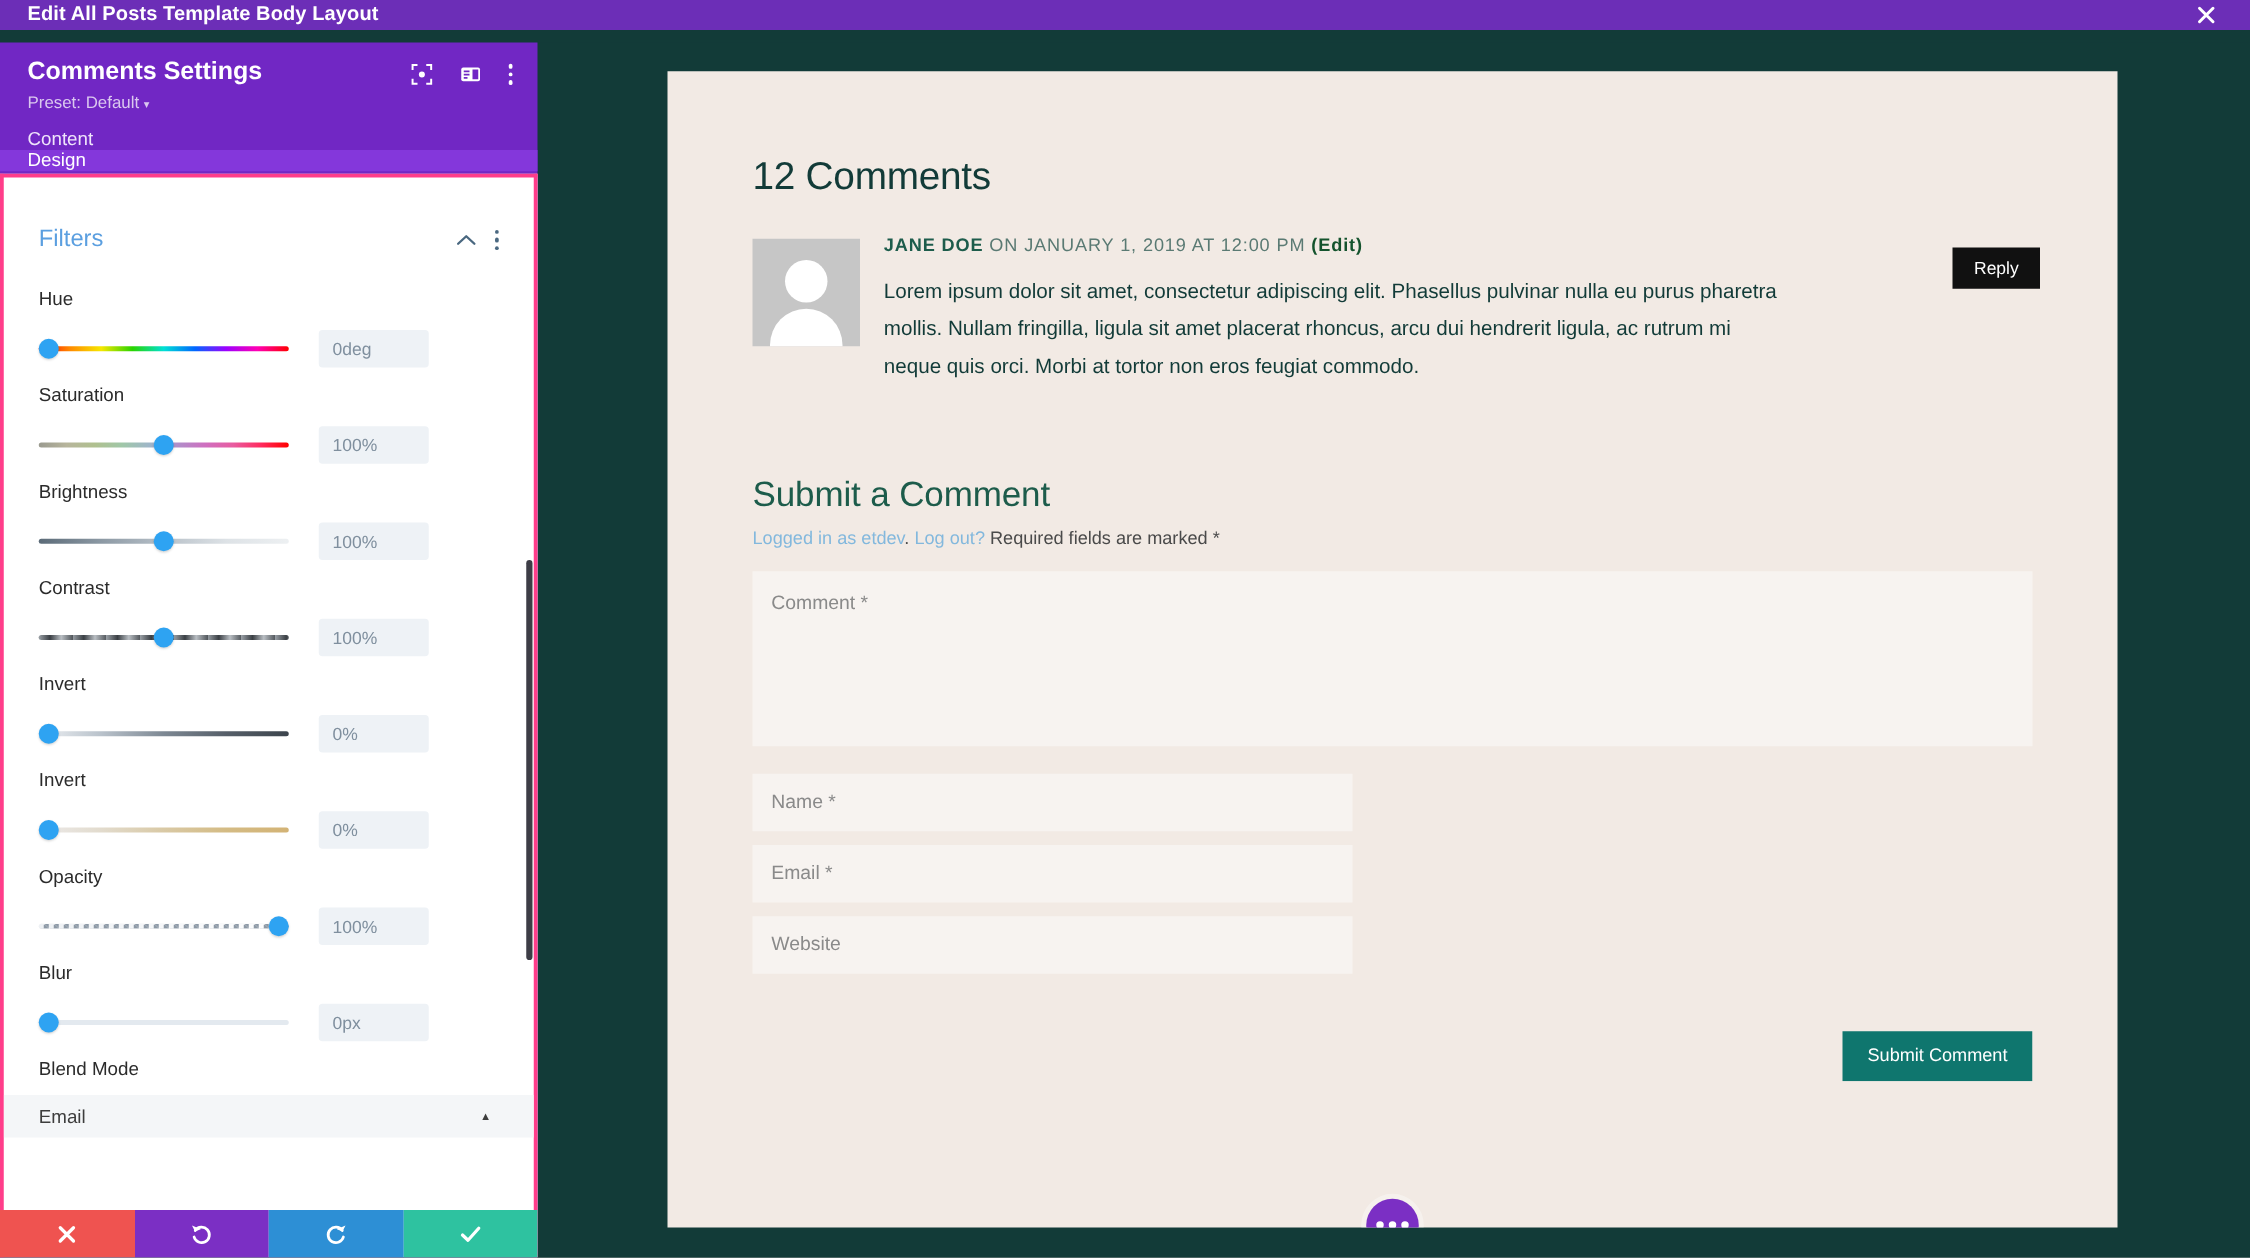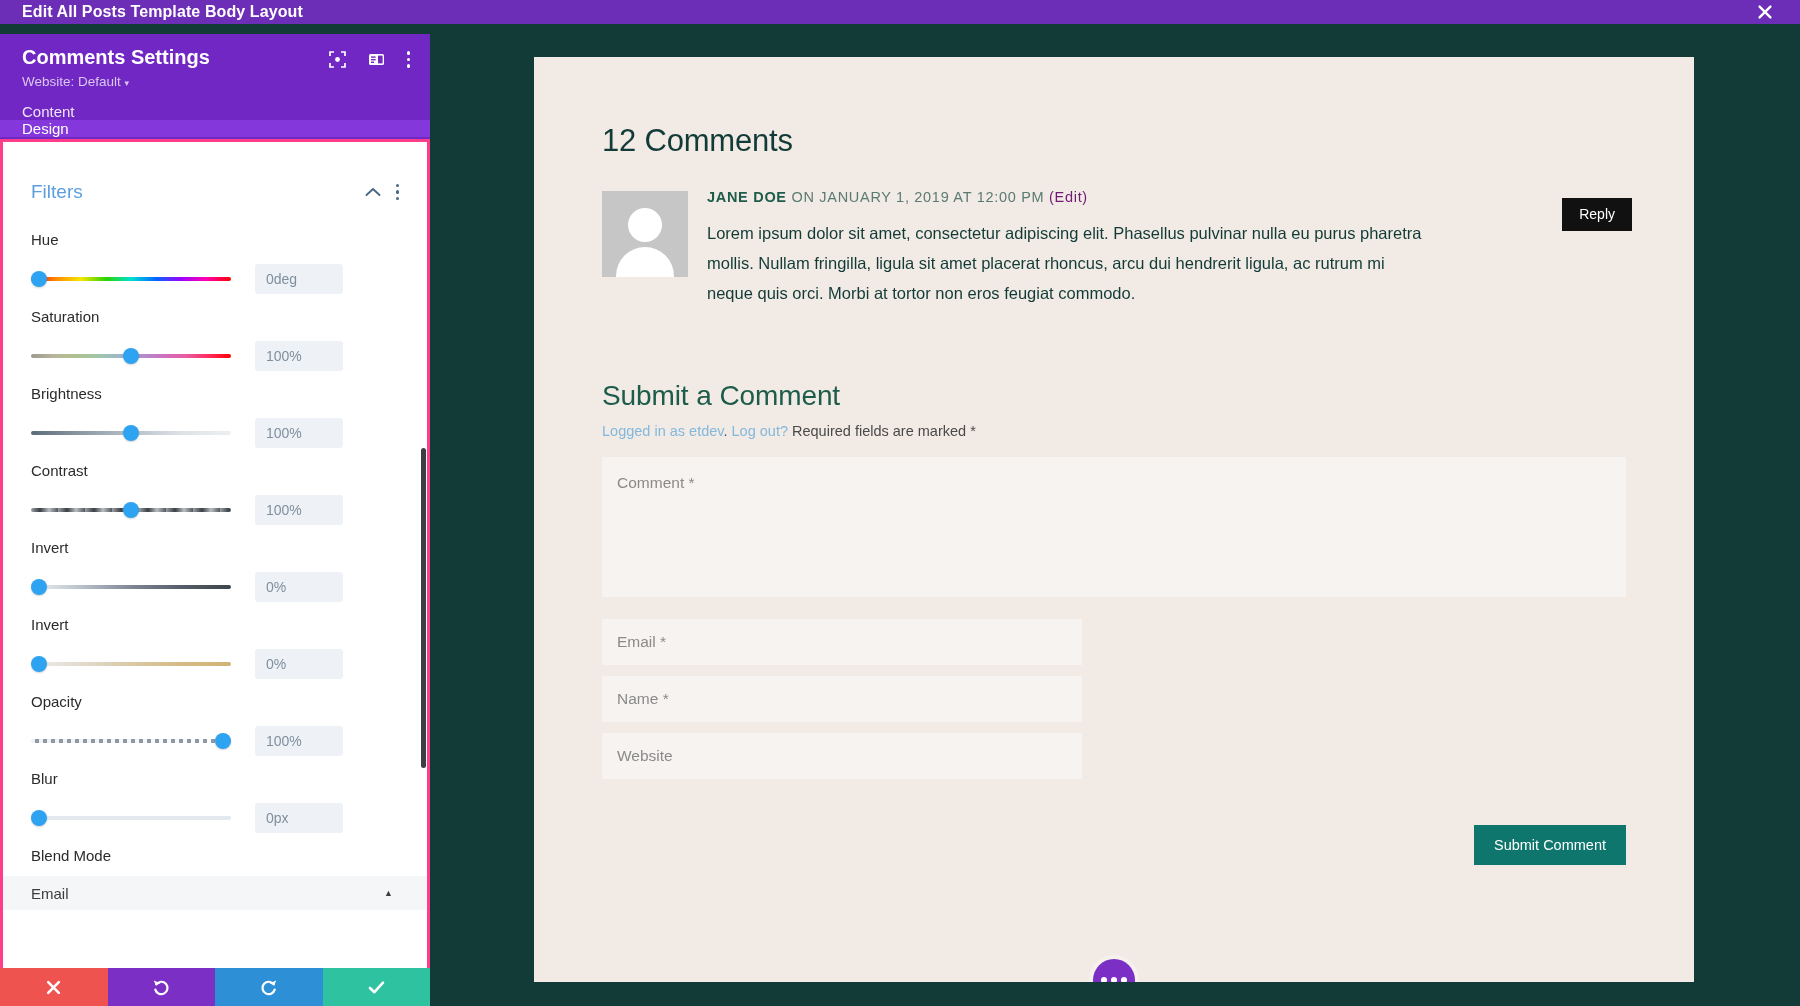--- a/index.html
+++ b/index.html
@@ -59,21 +59,21 @@
   .avatar .body {
     position: absolute; left: 50%; bottom: -16px; transform: translateX(-50%);
     width: 58px; height: 46px; border-radius: 30px 30px 0 0; background: #fff;
   }
   .comment-body { margin-left: 19px; flex: 1; padding-top: 2px; }
   .comment-meta {
     font-size: 14.5px; letter-spacing: .7px; margin-bottom: 13px;
     color: #5a7a73;
   }
   .comment-meta .author { color: #1d5c4b; font-weight: bold; }
-  .comment-meta .edit { color: #701a75; }
+  .comment-meta .edit { color: #14532d; font-weight: bold; }
   .comment-text {
     color: #123b38; font-size: 16.5px; line-height: 1.82;
     max-width: 718px; font-weight: 400;
   }
   .reply-btn {
     position: absolute; right: -6px; top: 11px;
     background: #111111; color: #ffffff;
     font-size: 14px; padding: 9px 17px 10px 17px;
     border: 0; cursor: pointer; line-height: 1;
   }
@@ -243,42 +243,42 @@
             <div class="comment-text">Lorem ipsum dolor sit amet, consectetur adipiscing elit. Phasellus pulvinar nulla eu purus pharetra mollis. Nullam fringilla, ligula sit amet placerat rhoncus, arcu dui hendrerit ligula, ac rutrum mi neque quis orci. Morbi at tortor non eros feugiat commodo.</div>
           </div>
           <button class="reply-btn">Reply</button>
         </div>
 
         <div class="submit-title">Submit a Comment</div>
         <div class="logged-note"><a>Logged in as etdev</a><span>. </span><a>Log out?</a><span> Required fields are marked *</span></div>
 
         <textarea class="field field-comment" placeholder="Comment *" style=""></textarea>
         <div style="height:22px"></div>
+        <input class="field field-half" placeholder="Name *" style="">
         <input class="field field-half" placeholder="Email *" style="">
-        <input class="field field-half" placeholder="Name *" style="">
         <input class="field field-half" placeholder="Website" style="">
         <div style="overflow:hidden">
           <button class="submit-comment-btn">Submit Comment</button>
         </div>
       </div>
 
       <div class="fab">
         <i></i>
           <i></i>
           <i></i>
       </div>
     </div>
   </div>
 
   <div class="panel">
 
     <div class="panel-head">
       <div class="panel-title">Comments Settings</div>
       <div class="panel-preset">
-        <span>Website: Default</span>
+        <span>Preset: Default</span>
         <span class="caret">▾</span>
       </div>
       <div class="panel-head-icons">
         <span class="hicon">
           <svg width="17" height="17" viewBox="0 0 17 17">
             <path d="M1 5V1h4 M12 1h4v4 M16 12v4h-4 M5 16H1v-4" fill="none" stroke="#fff" stroke-width="1.7"></path>
             <circle cx="8.5" cy="8.5" r="2.4" fill="#fff"></circle>
           </svg>
         </span>
         <span class="hicon">

